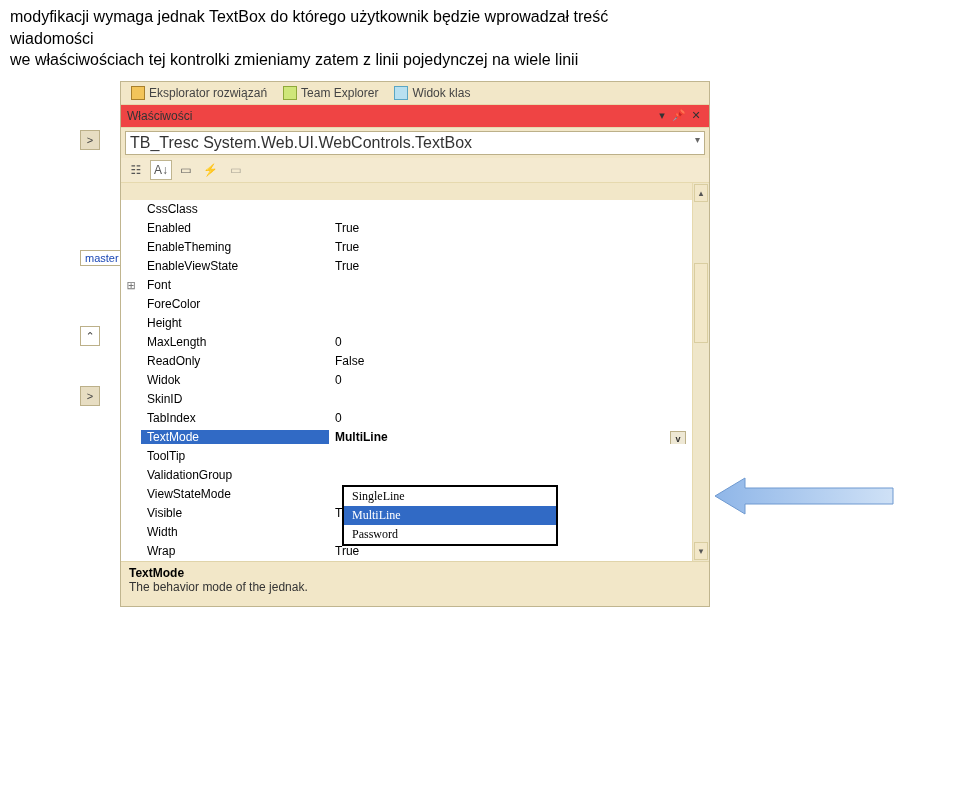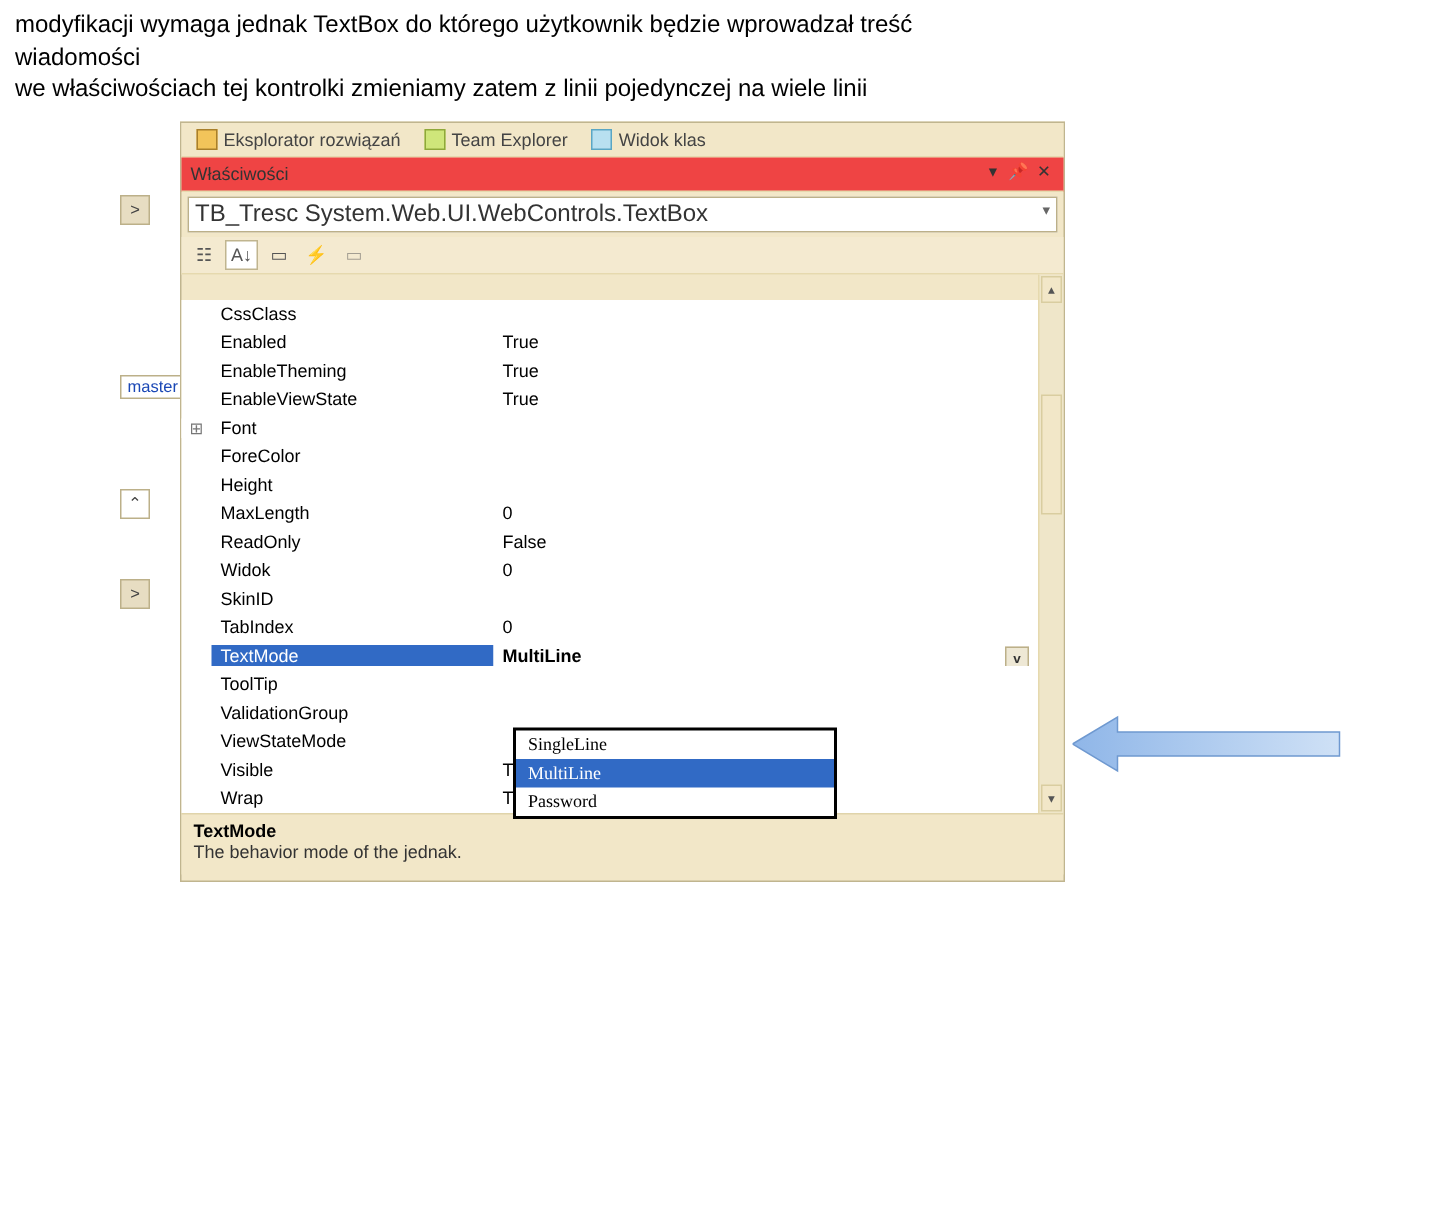--- a/index.html
+++ b/index.html
@@ -390,20 +390,25 @@
           <div class="name">ViewStateMode</div>
           <div class="val"></div>
         </div>
         <div class="row">
           <div class="gutter"></div>
           <div class="name">Visible</div>
           <div class="val">True</div>
         </div>
         <div class="row">
           <div class="gutter"></div>
+          <div class="name">Width</div>
+          <div class="val"></div>
+        </div>
+        <div class="row">
+          <div class="gutter"></div>
           <div class="name">Wrap</div>
           <div class="val">True</div>
         </div>
       </div>
     <div class="grid-scroll">
       <div class="scroll-btn">▴</div>
       <div class="scroll-track">
         <div class="scroll-thumb"></div>
       </div>
       <div class="scroll-btn">▾</div>

